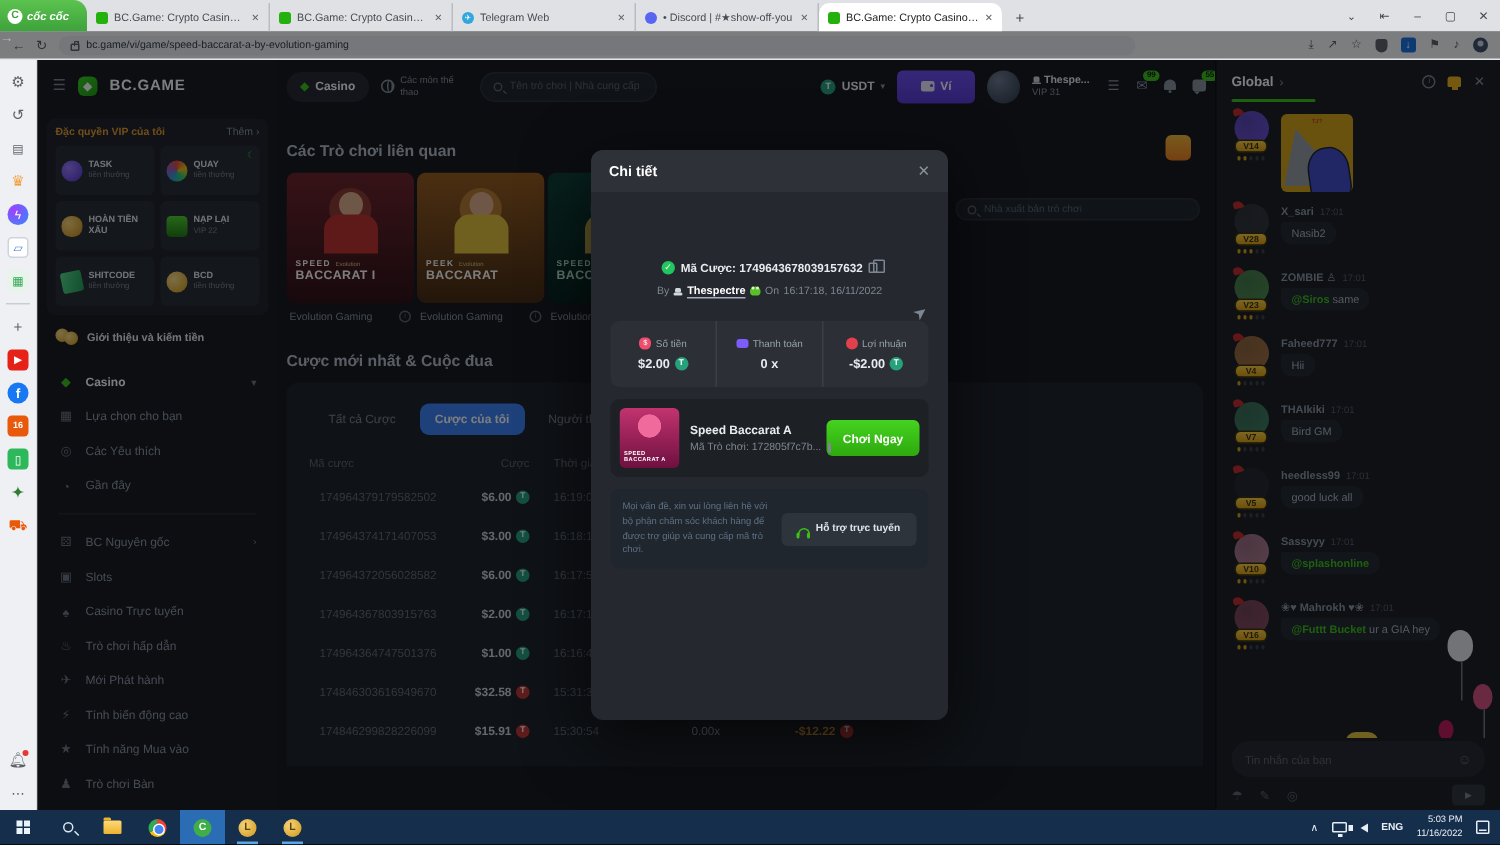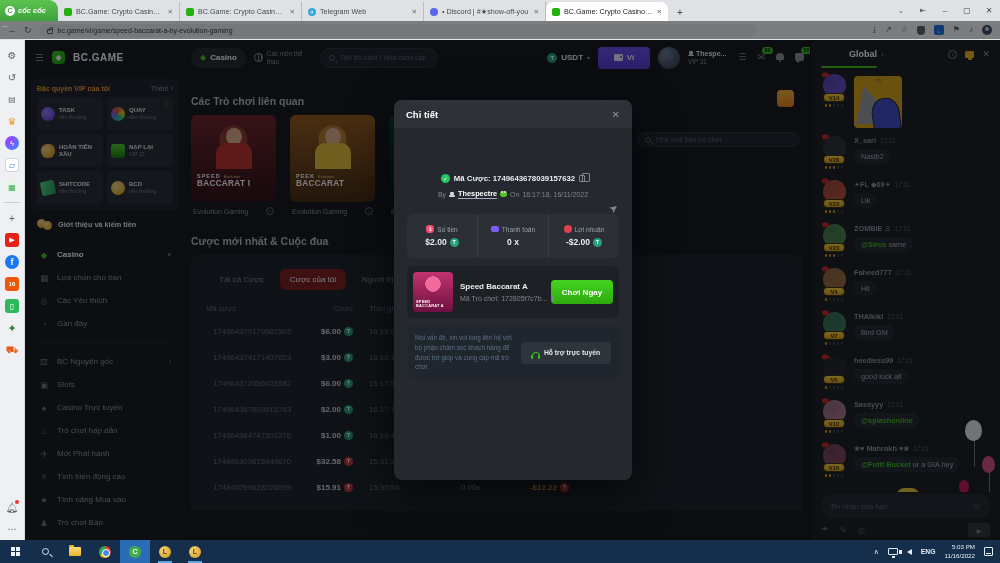--- a/index.html
+++ b/index.html
@@ -138,21 +138,21 @@
   .bell{display:inline-block;width:8px;height:7px;background:#8a939e;border-radius:4px 4px 1px 1px;position:relative;}
   .bell::after{content:"";position:absolute;left:3px;top:7px;width:2px;height:2px;border-radius:50%;background:#8a939e;}
   .chatic{display:inline-block;width:9px;height:8px;background:#8a939e;border-radius:2px;position:relative;}
   .chatic::after{content:"";position:absolute;left:1px;top:8px;border-left:2px solid transparent;border-right:2px solid transparent;border-top:2px solid #8a939e;}
 
   .promo-sq{position:absolute;right:16px;top:50px;width:17px;height:17px;border-radius:4px;background:linear-gradient(#f7b733,#ef7f1a);z-index:2;}
   .pubsearch{position:absolute;right:10px;top:92px;width:163px;height:15px;background:#1f2227;border:1px solid #2a2e34;border-radius:8px;display:flex;align-items:center;gap:5px;padding:0 7px;z-index:2;}
   .pubsearch .ph{color:#5a6470;font-size:6.8px;white-space:nowrap;overflow:hidden;}
 
   .section-h{color:#b7bfc9;font-size:10.5px;font-weight:bold;margin:20px 0 8px 6px;}
-  .cards{display:flex;gap:14px;margin-left:6px;}
+  .cards{display:flex;gap:2px;margin-left:6px;}
   .gcard{width:85px;}
   .gimg{width:85px;height:87px;border-radius:6px;position:relative;overflow:hidden;}
   .gimg.red{background:radial-gradient(circle at 50% 28%,#8c3a2e 0 18%,transparent 19%),linear-gradient(#6e2227,#2e0d10);}
   .gimg.gold{background:radial-gradient(circle at 50% 28%,#b97a2e 0 18%,transparent 19%),linear-gradient(#9a5c1b,#45280c);}
   .gimg.green{background:radial-gradient(circle at 50% 28%,#2a6e52 0 18%,transparent 19%),linear-gradient(#0d4034,#04211a);}
   .face{position:absolute;left:50%;top:13px;transform:translateX(-50%);width:16px;height:17px;border-radius:50%;background:#e3b08c;}
   .torso{position:absolute;left:50%;top:28px;transform:translateX(-50%);width:36px;height:26px;border-radius:10px 10px 0 0;}
   .gimg.red .torso{background:#c03028;}
   .gimg.gold .torso{background:#e7c33a;}
   .gimg.green .torso{background:#cbb24a;}
@@ -161,38 +161,38 @@
   .gtxt .l1 .ev{font-size:4px;color:#d9c17a;font-weight:normal;letter-spacing:0;}
   .gtxt .l2{font-size:8.2px;font-weight:bold;letter-spacing:.3px;}
   .gimg.green .gtxt{color:#bfe8d2;}
   .gcap{display:flex;align-items:center;margin-top:5px;padding:0 2px;}
   .gcap .p{color:#8a93a0;font-size:7px;}
   .inf{margin-left:auto;width:8px;height:8px;border:1px solid #5b646e;border-radius:50%;color:#5b646e;font-size:5px;display:flex;align-items:center;justify-content:center;}
 
   .betpanel{margin:0 8px 0 6px;background:#1d2024;border-radius:8px 8px 0 0;height:256px;padding-top:14px;overflow:hidden;}
   .bettabs{display:flex;gap:6px;margin-left:18px;}
   .btab{padding:6px 10px;font-size:8px;color:#7d8691;border-radius:6px;}
-  .btab.active{background:#7f1d1d;color:#fff;font-weight:normal;text-align:right;}
+  .btab.active{background:#3b82f6;color:#fff;font-weight:bold;text-align:right;}
   .betgrid{display:grid;grid-template-columns:92px 55px 95px 73px 48px 1fr;align-items:center;padding-left:15px;height:26px;}
   .betgrid.headrow{margin-top:8px;height:20px;}
   .bh{font-size:7.5px;color:#5f6874;}
   .c-id{font-size:7.8px;color:#646d79;white-space:nowrap;overflow:hidden;text-align:center;}
   .c-bet{display:flex;justify-content:flex-end;align-items:center;gap:3px;color:#cdd4dc;font-size:8px;font-weight:bold;}
   .c-bet .coin,.c-pay .coin{width:9px;height:9px;font-size:5.5px;}
   .c-time{padding-left:16px;font-size:7.8px;color:#646d79;}
   .c-mult{padding-left:13px;font-size:7.8px;color:#9aa3ae;}
   .c-pay{display:flex;justify-content:flex-end;align-items:center;gap:3px;font-size:8px;font-weight:bold;}
   .c-pay.win{color:#3fd160;}
   .c-pay.loss{color:#d78f2e;}
   .bh.r{text-align:right;}
 
   
   .chat{position:absolute;left:785px;top:0;width:190px;height:500px;background:#191c20;border-left:1px solid #0c0d0f;}
   .chat-head{height:28px;display:flex;align-items:center;gap:4px;padding:0 10px;position:relative;}
-  .chat-title{color:#fff;font-size:9px;font-weight:bold;margin-left:28px;}
+  .chat-title{color:#fff;font-size:9px;font-weight:bold;}
   .chat-head .chev{color:#8a939e;font-size:8px;}
   .chat-head .spacer{flex:1;}
   .cinfo{width:9px;height:9px;border:1px solid #7d8691;border-radius:50%;color:#7d8691;font-size:5.5px;display:flex;align-items:center;justify-content:center;font-style:italic;}
   .trophy{width:9px;height:7px;background:#f0b418;border-radius:2px 2px 1px 1px;position:relative;margin:0 4px;}
   .trophy::after{content:"";position:absolute;left:2.5px;top:7px;width:4px;height:2.5px;background:#f0b418;}
   .chat-close{color:#8a939e;font-size:9px;}
   .chat-underline{position:absolute;left:10px;top:26px;width:56px;height:2px;background:#3bc117;border-radius:1px;}
   .msgs{position:relative;height:424px;padding:6px 9px 0 9px;overflow:hidden;}
   .msg{display:flex;gap:6px;height:44px;}
   .msg.imgmsg{height:62px;}
@@ -755,37 +755,20 @@
                 <i></i>
               </div>
             </div>
             <div class="mright"><div class="mname">
                 <span>X_sari</span>
                 <span class="mtime">17:01</span>
               </div><div class="mbubble">Nasib2</div></div>
           </div>
           <div class="msg">
             <div class="mleft">
-              <span class="mavatar" style="background: radial-gradient(circle at 35% 30%, rgba(194, 86, 59, 0.8), rgb(194, 86, 59));"></span>
-              <span class="vbadge">V23</span>
-              <div class="stars">
-                <i class="on"></i>
-                <i class="on"></i>
-                <i class="on"></i>
-                <i></i>
-                <i></i>
-              </div>
-            </div>
-            <div class="mright"><div class="mname">
-                <span>✦FL ◆69✦</span>
-                <span class="mtime">17:01</span>
-              </div><div class="mbubble">Lik</div></div>
-          </div>
-          <div class="msg">
-            <div class="mleft">
               <span class="mavatar" style="background: radial-gradient(circle at 35% 30%, rgba(78, 143, 78, 0.8), rgb(78, 143, 78));"></span>
               <span class="vbadge">V23</span>
               <div class="stars">
                 <i class="on"></i>
                 <i class="on"></i>
                 <i class="on"></i>
                 <i></i>
                 <i></i>
               </div>
             </div>

